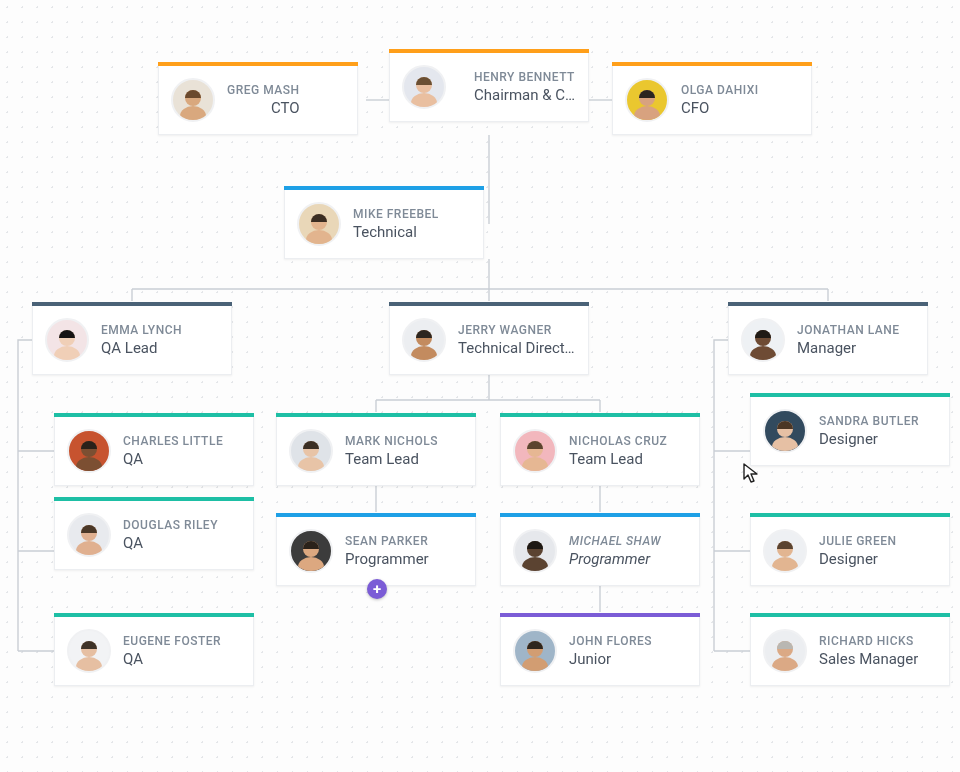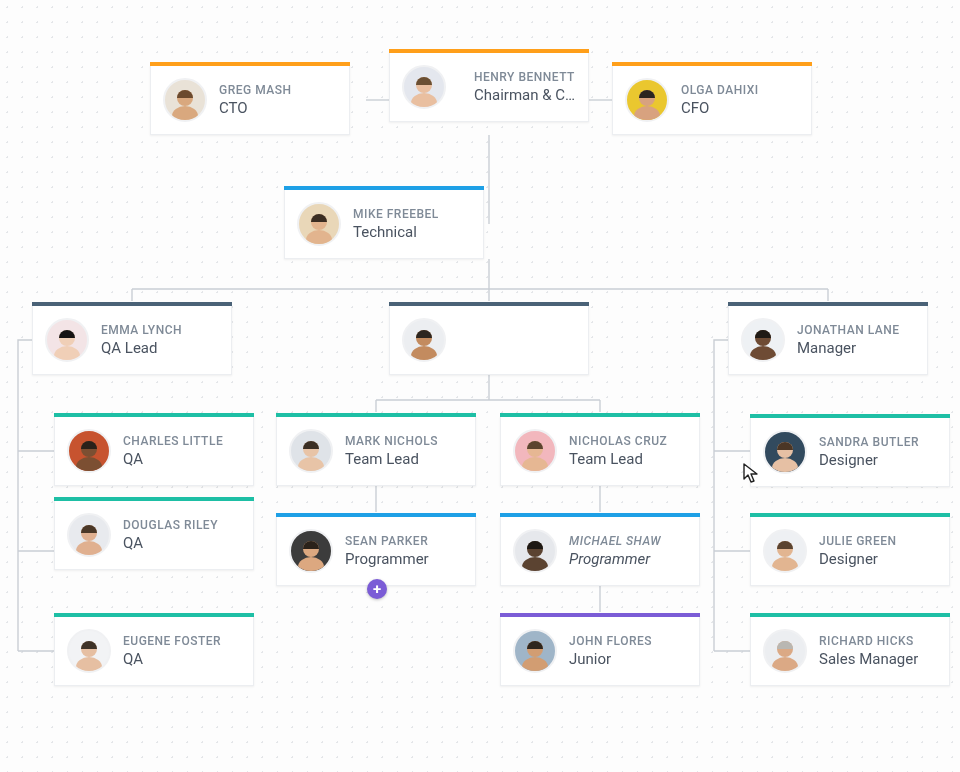--- a/index.html
+++ b/index.html
@@ -118,21 +118,21 @@
       <path d="M 714 551 H 750" fill="none" stroke="#c9ced4" stroke-width="1.4"></path>
       <path d="M 714 651 H 750" fill="none" stroke="#c9ced4" stroke-width="1.4"></path>
       <path d="M 489 375 V 400" fill="none" stroke="#c9ced4" stroke-width="1.4"></path>
       <path d="M 376 400 H 600" fill="none" stroke="#c9ced4" stroke-width="1.4"></path>
       <path d="M 376 400 V 412" fill="none" stroke="#c9ced4" stroke-width="1.4"></path>
       <path d="M 600 400 V 412" fill="none" stroke="#c9ced4" stroke-width="1.4"></path>
       <path d="M 376 486 V 512" fill="none" stroke="#c9ced4" stroke-width="1.4"></path>
       <path d="M 600 486 V 512" fill="none" stroke="#c9ced4" stroke-width="1.4"></path>
       <path d="M 600 586 V 612" fill="none" stroke="#c9ced4" stroke-width="1.4"></path>
     </svg>
-<div class="card" style="left: 150px; top: 65px; --accent: #ff9f1a;">
+<div class="card" style="left: 158px; top: 65px; text-align: right; --accent: #ff9f1a;">
     <div class="avatar" style="--bg:#e9e2d7;background:#e9e2d7">
       <svg viewBox="0 0 36 36">
     <circle cx="18" cy="14" r="8" fill="#d9a87e"></circle>
     <path d="M18 6 a8 8 0 0 1 8 8 h-16 a8 8 0 0 1 8 -8" fill="#6b4a2e"></path>
     <path d="M5 36 v-4 a13 10 0 0 1 26 0 v4 z" fill="#d9a87e"></path>
   </svg>
     </div>
     <div class="meta">
       <div class="name">GREG MASH</div>
       <div class="role">CTO</div>
@@ -191,20 +191,24 @@
     </div>
     </div>
     <div class="card" style="left: 389px; top: 305px; --accent: #4a6277;">
     <div class="avatar" style="--bg:#eceef1;background:#eceef1">
       <svg viewBox="0 0 36 36">
     <circle cx="18" cy="14" r="8" fill="#c38b5f"></circle>
     <path d="M18 6 a8 8 0 0 1 8 8 h-16 a8 8 0 0 1 8 -8" fill="#2c2620"></path>
     <path d="M5 36 v-4 a13 10 0 0 1 26 0 v4 z" fill="#c38b5f"></path>
   </svg>
     </div>
+    <div class="meta">
+      <div class="name">JERRY WAGNER</div>
+      <div class="role">Technical Director</div>
+    </div>
     </div>
     <div class="card" style="left: 728px; top: 305px; --accent: #4a6277;">
     <div class="avatar" style="--bg:#eef1f4;background:#eef1f4">
       <svg viewBox="0 0 36 36">
     <circle cx="18" cy="14" r="8" fill="#6e4b34"></circle>
     <path d="M18 6 a8 8 0 0 1 8 8 h-16 a8 8 0 0 1 8 -8" fill="#1f1a15"></path>
     <path d="M5 36 v-4 a13 10 0 0 1 26 0 v4 z" fill="#6e4b34"></path>
   </svg>
     </div>
     <div class="meta">
@@ -244,21 +248,21 @@
     <circle cx="18" cy="14" r="8" fill="#e6b793"></circle>
     <path d="M18 6 a8 8 0 0 1 8 8 h-16 a8 8 0 0 1 8 -8" fill="#5b432f"></path>
     <path d="M5 36 v-4 a13 10 0 0 1 26 0 v4 z" fill="#e6b793"></path>
   </svg>
     </div>
     <div class="meta">
       <div class="name">NICHOLAS CRUZ</div>
       <div class="role">Team Lead</div>
     </div>
     </div>
-    <div class="card" style="left: 750px; top: 417px; --accent: #1ebfa5;">
+    <div class="card" style="left: 750px; top: 396px; --accent: #1ebfa5;">
     <div class="avatar" style="--bg:#324a5e;background:#324a5e">
       <svg viewBox="0 0 36 36">
     <circle cx="18" cy="14" r="8" fill="#e6c0a4"></circle>
     <path d="M18 6 a8 8 0 0 1 8 8 h-16 a8 8 0 0 1 8 -8" fill="#4b3625"></path>
     <path d="M5 36 v-4 a13 10 0 0 1 26 0 v4 z" fill="#e6c0a4"></path>
   </svg>
     </div>
     <div class="meta">
       <div class="name">SANDRA BUTLER</div>
       <div class="role">Designer</div>

